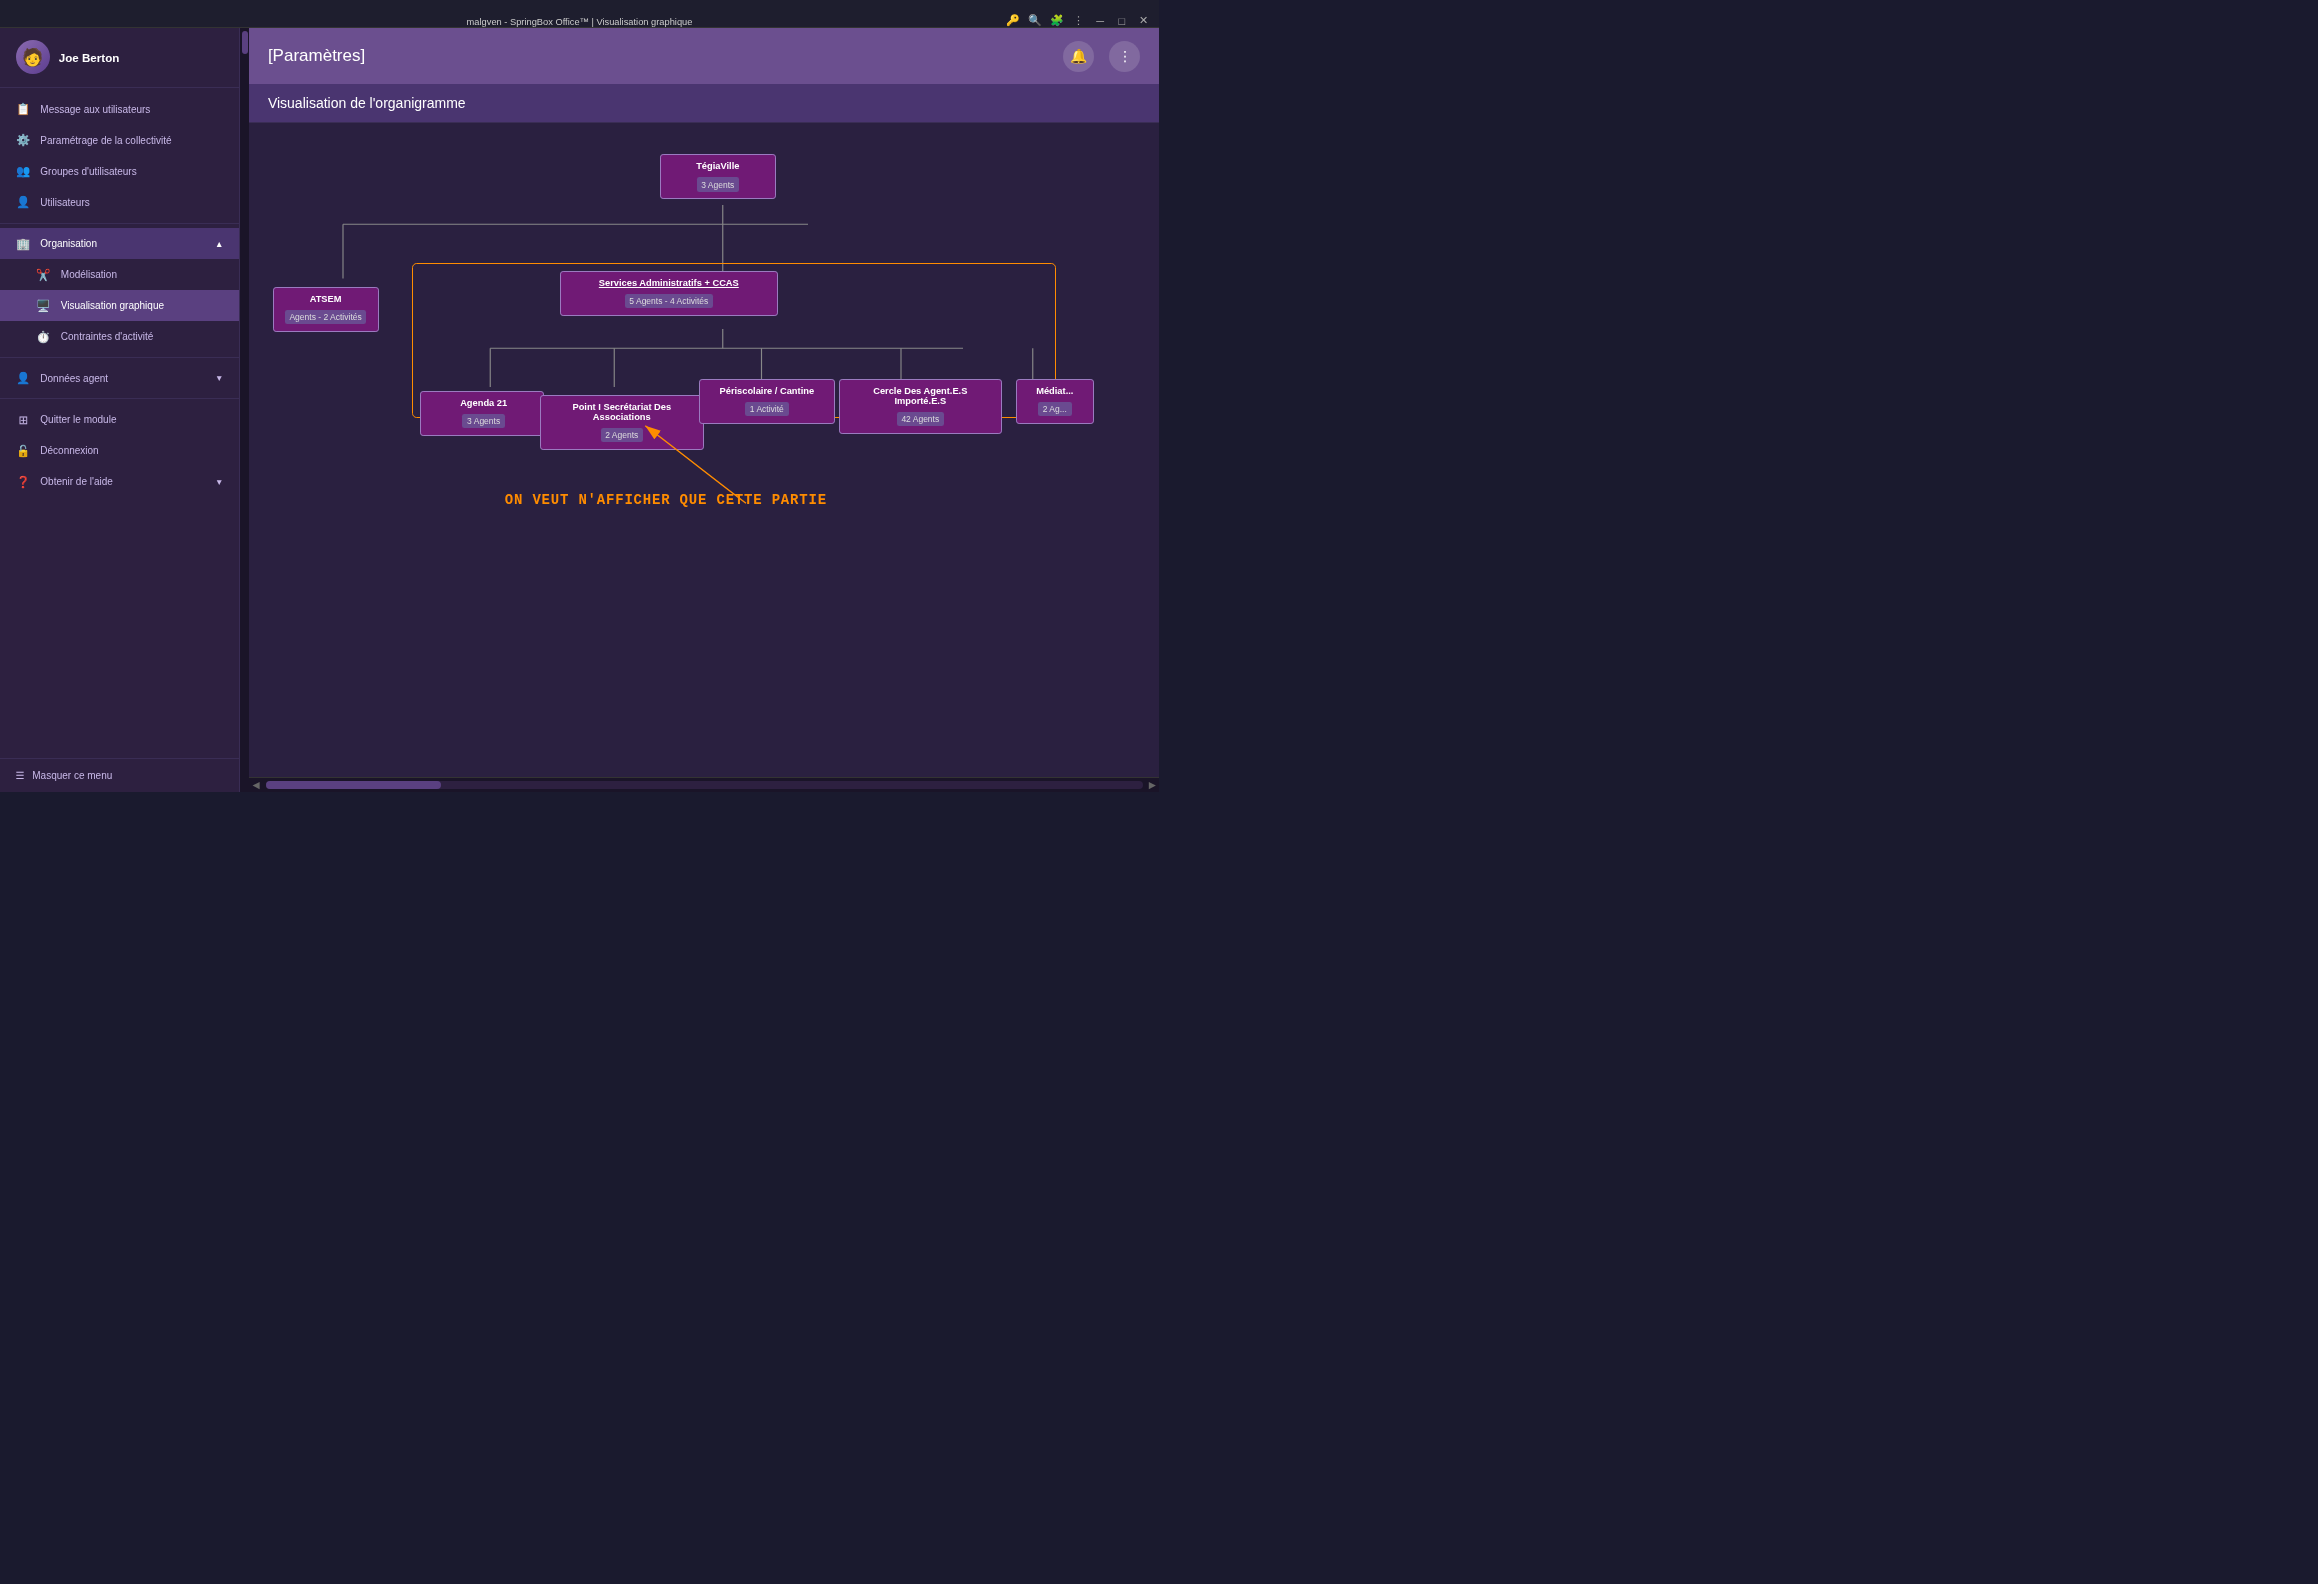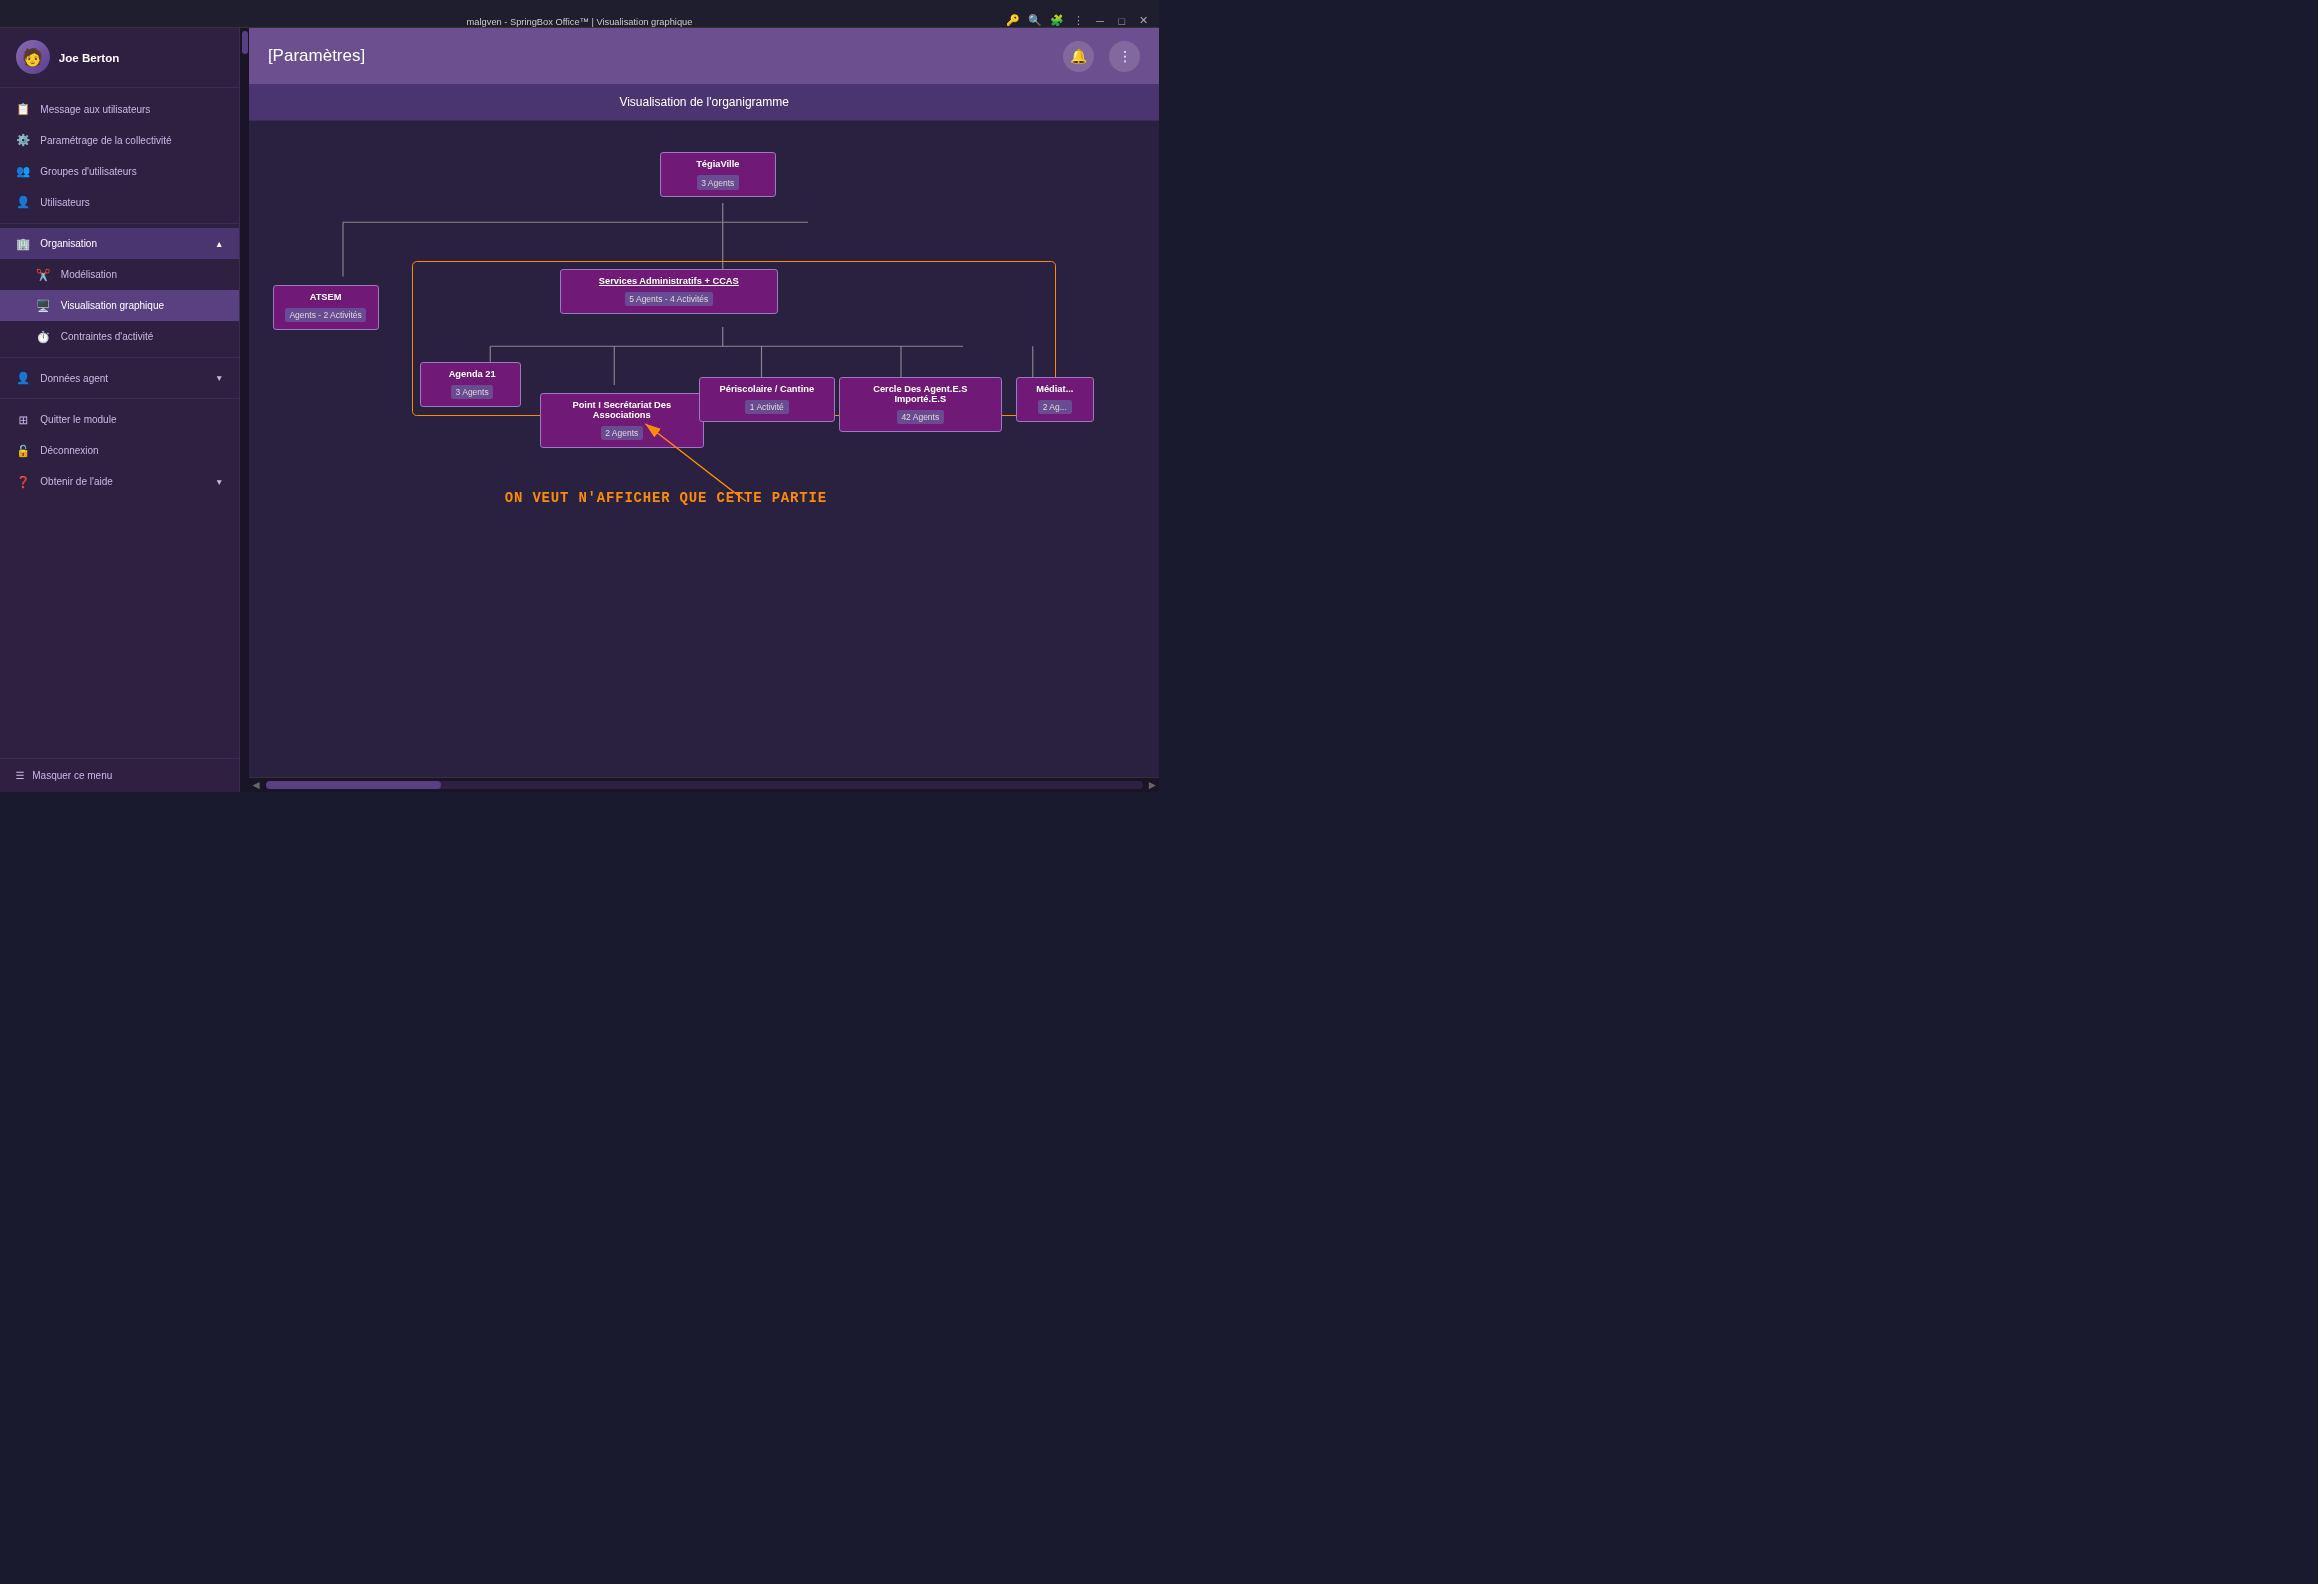--- a/index.html
+++ b/index.html
@@ -111,22 +111,21 @@
       border-radius: 50%;
       background: rgba(255,255,255,0.15);
       display: flex; align-items: center; justify-content: center;
       cursor: pointer; font-size: 14px; color: #fff;
     }
 
     
     .page-header {
       background: #4a3570;
       padding: 11px 18.6px;
-      text-align: center;
-      font-size: 12px;
+      font-size: 14px;
       font-weight: 500;
       color: #fff;
       border-bottom: 0.8px solid #3a2d55;
     }
 
     
     .orgchart-area {
       flex: 1;
       background: #2a2040;
       overflow: auto;
@@ -358,21 +357,21 @@
           <div class="node-sub">Agents - 2 Activités</div>
         </div>
 
         <div class="org-node" style="left:295px; top:132px; width:218px;text-decoration:underline;">
           <div class="node-title">Services Administratifs + CCAS</div>
           <div class="node-sub">5 Agents - 4 Activités</div>
         </div>
 
         <div class="highlight-box" style="left:147px; top:124px; width:644px; height:155px;"></div>
 
-        <div class="org-node" style="left:155px; top:225px; width:101px;padding-left:13px;">
+        <div class="org-node" style="left:155px; top:252px; width:124px;padding-left:13px;">
           <div class="node-title">Agenda 21</div>
           <div class="node-sub">3 Agents</div>
         </div>
 
         <div class="org-node" style="left:275px; top:256px; width:164px;">
           <div class="node-title">Point I Secrétariat Des Associations</div>
           <div class="node-sub">2 Agents</div>
         </div>
 
         <div class="org-node" style="left:434px; top:240px; width:136px;">

